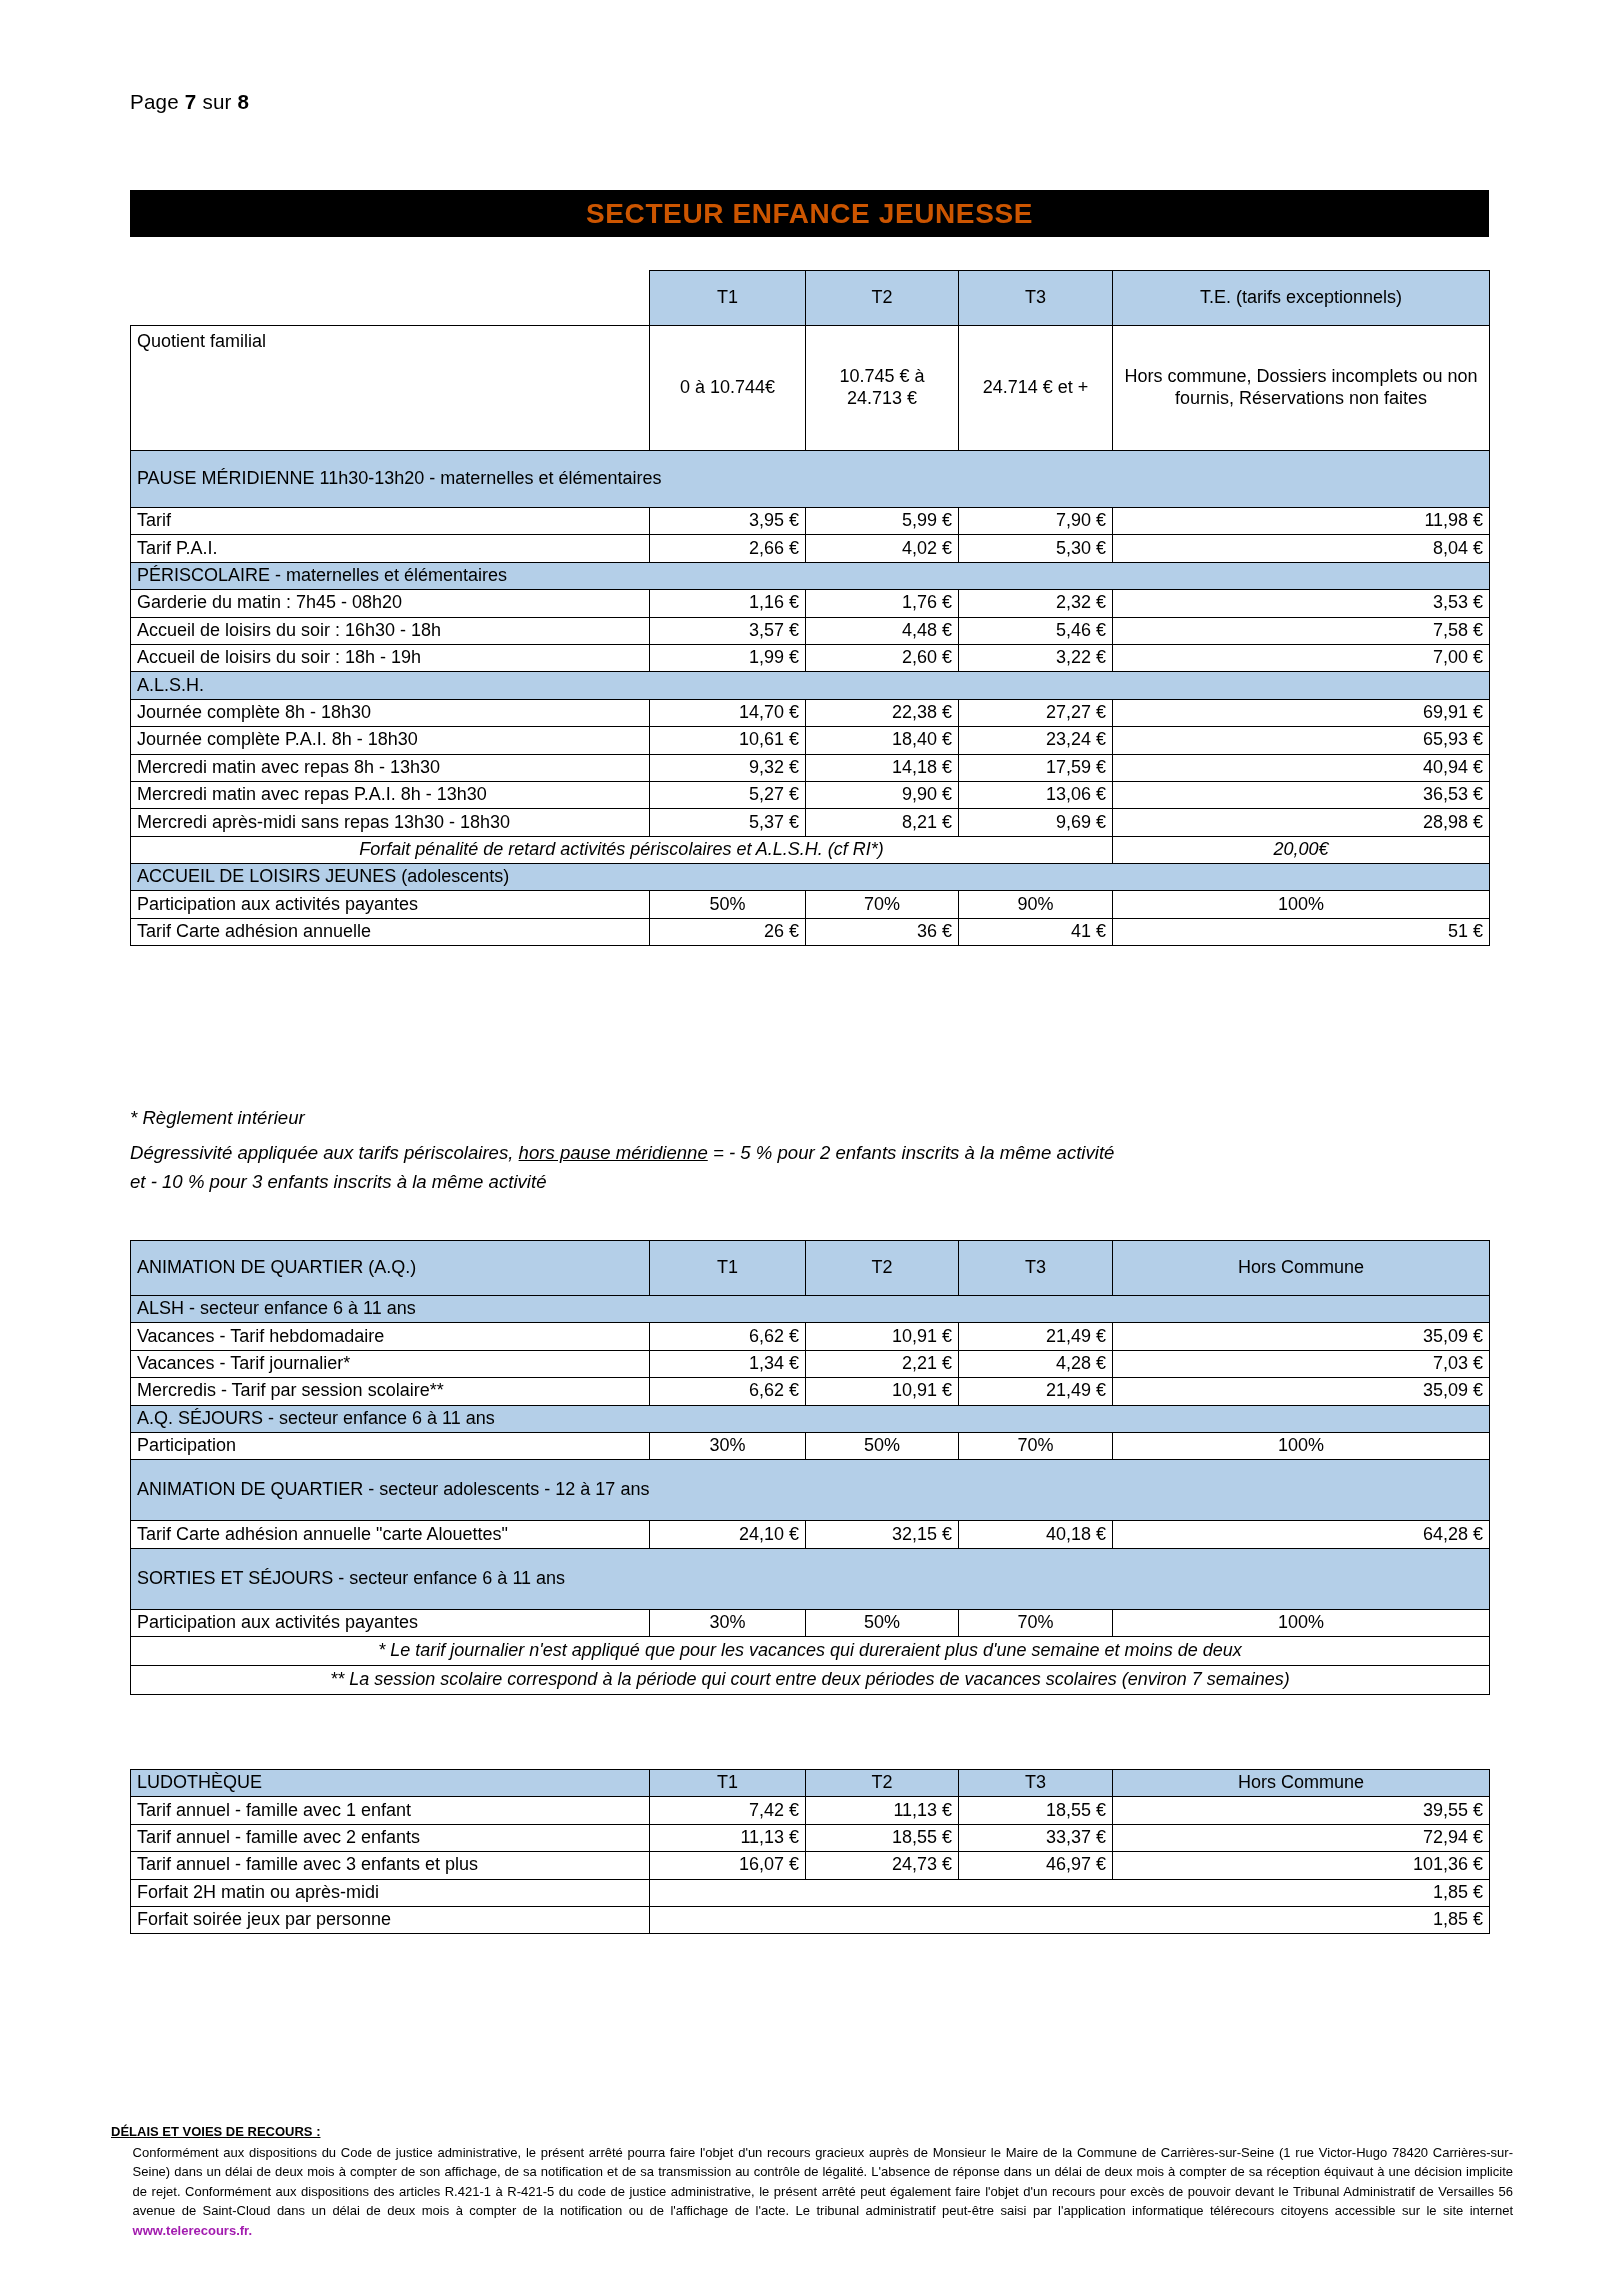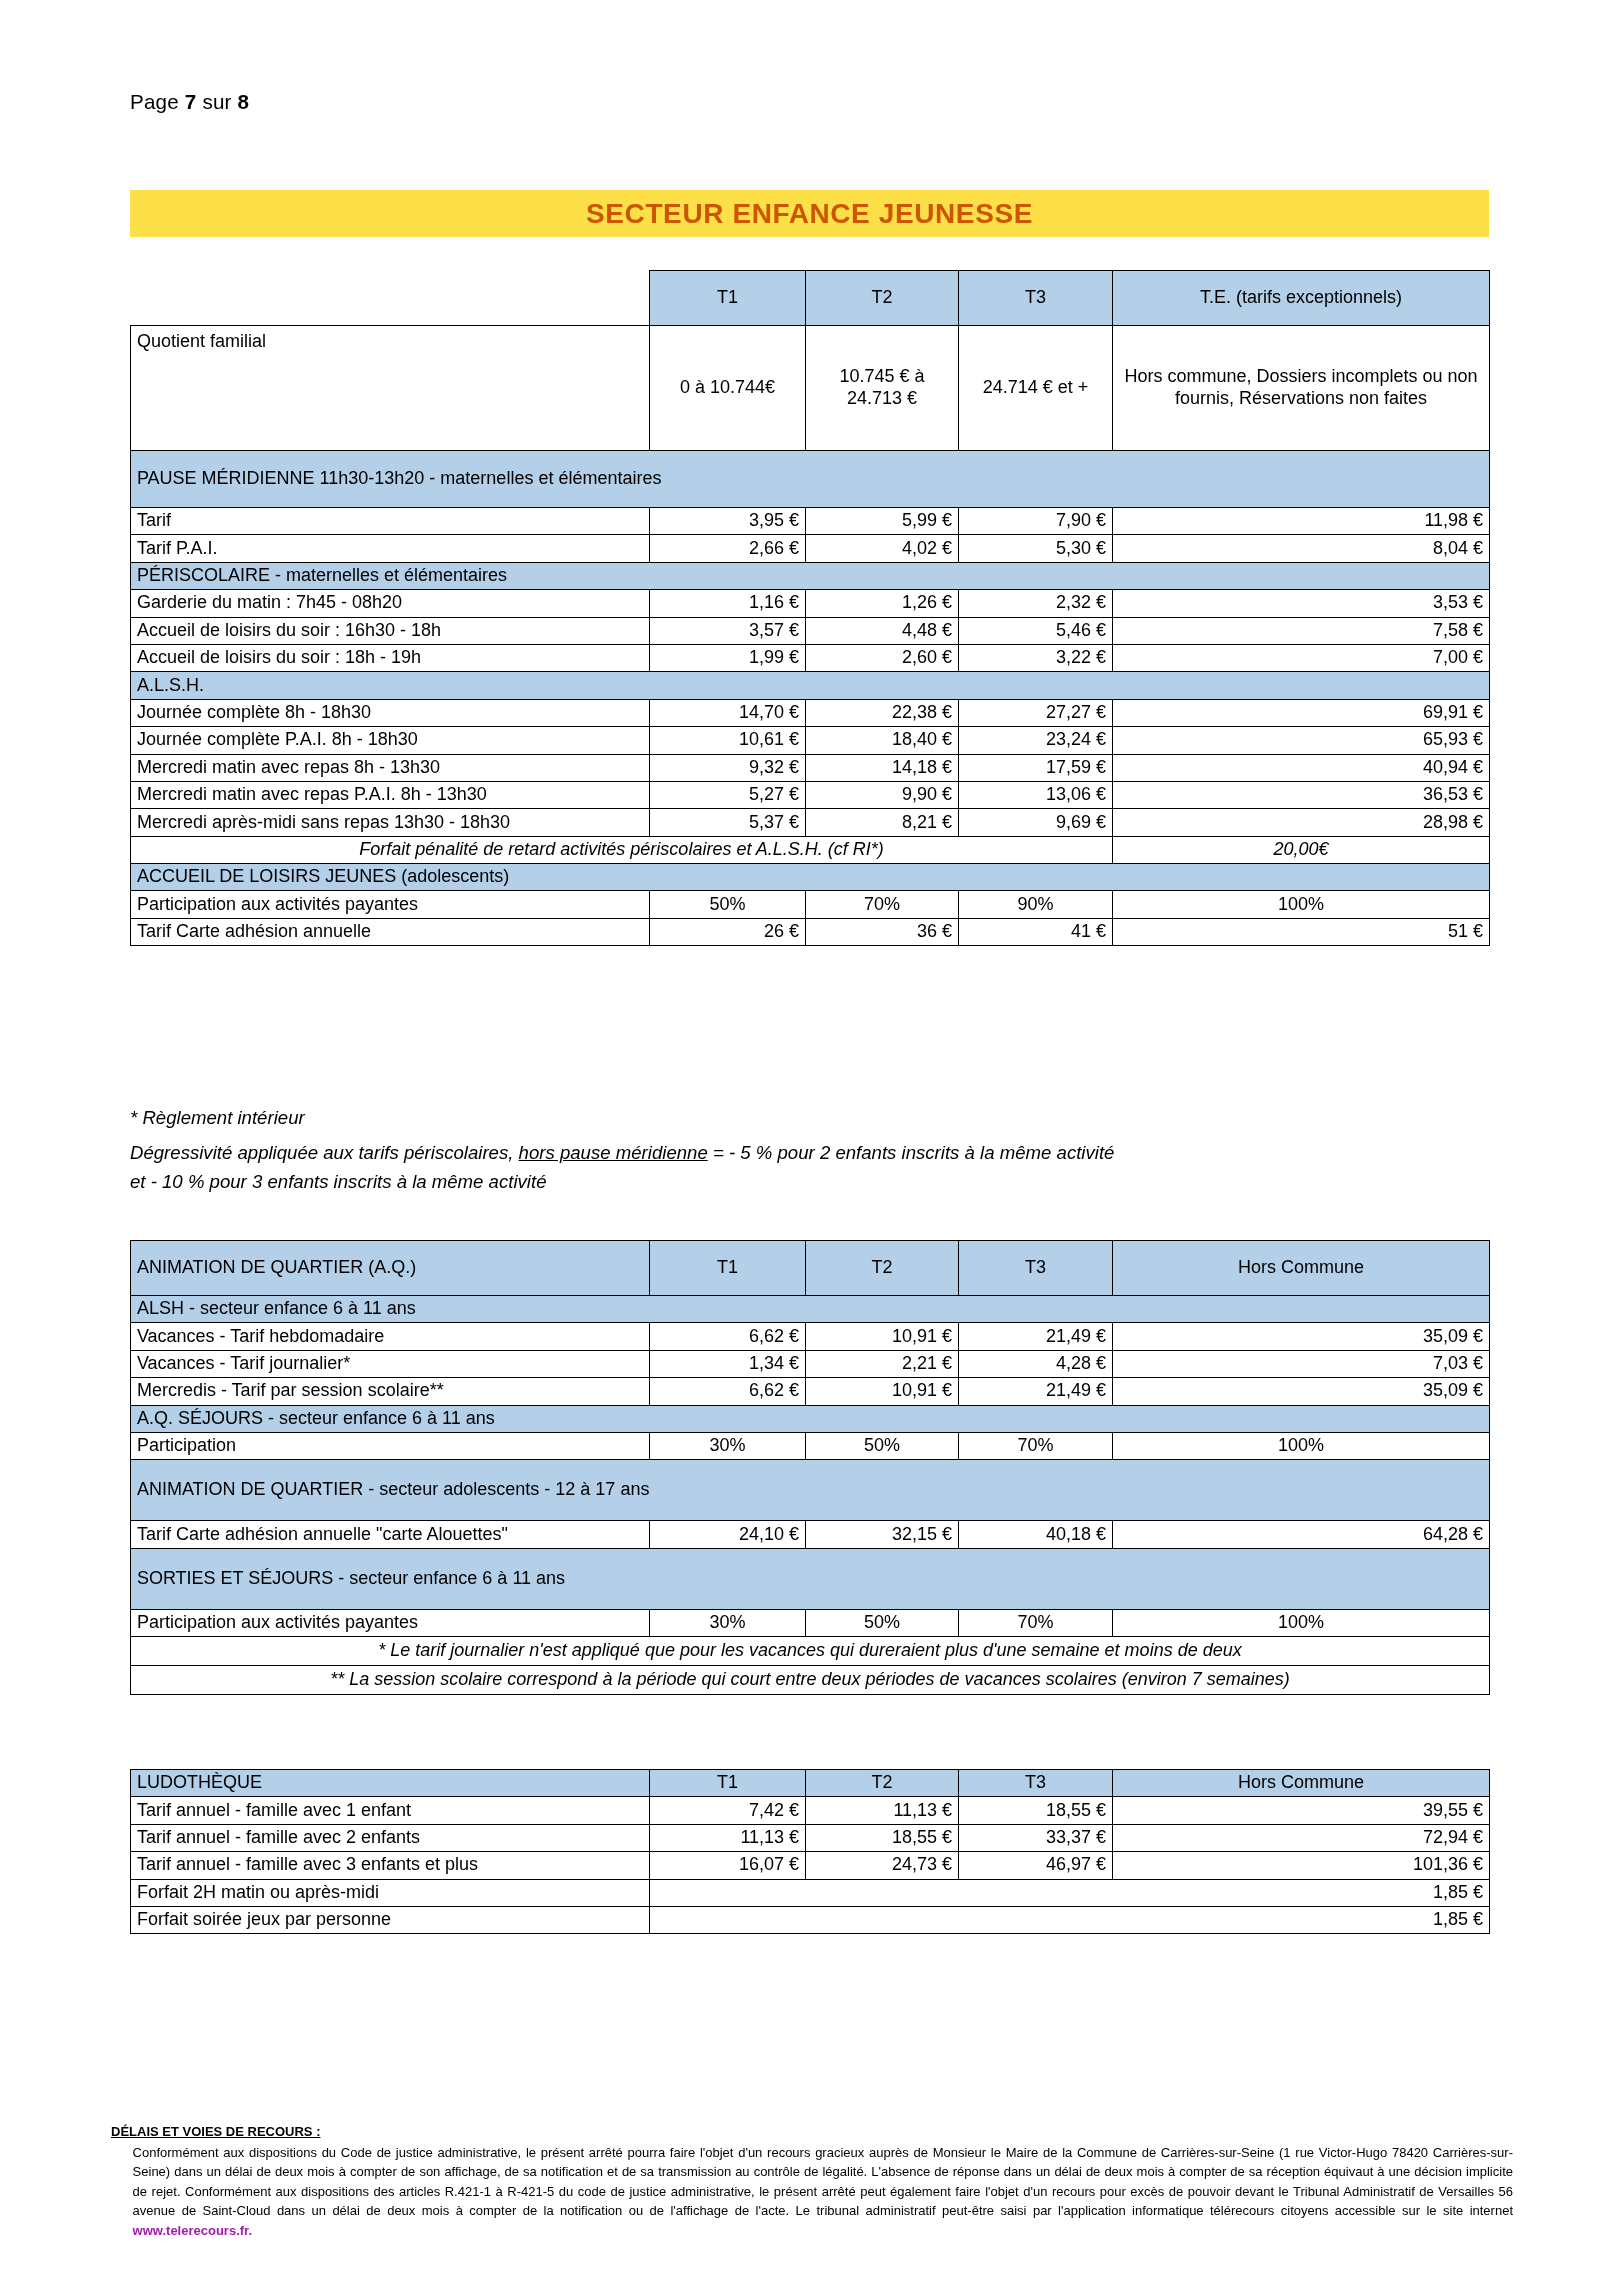--- a/index.html
+++ b/index.html
@@ -21,21 +21,21 @@
     font-size: 20.6px;
     letter-spacing: 0.2px;
   }
   .page-num b { font-weight: bold; }
 
   
   .banner {
     position: absolute;
     left: 130px; top: 190px;
     width: 1359px; height: 47px;
-    background: #fde047;
+    background: #000000;
     display: flex; align-items: center; justify-content: center;
   }
   .banner-text {
     color: #cc5500;
     font-size: 28px;
     font-weight: bold;
     letter-spacing: 0.6px;
   }
 
   
@@ -159,21 +159,21 @@
         <td class="num">5,30 €</td>
         <td class="num">8,04 €</td>
       </tr>
 
       <tr>
         <td class="sect" colspan="5">PÉRISCOLAIRE - maternelles et élémentaires</td>
       </tr>
       <tr>
         <td>Garderie du matin : 7h45 - 08h20</td>
         <td class="num">1,16 €</td>
-        <td class="num">1,26 €</td>
+        <td class="num">1,76 €</td>
         <td class="num">2,32 €</td>
         <td class="num">3,53 €</td>
       </tr>
       <tr>
         <td>Accueil de loisirs du soir : 16h30 - 18h</td>
         <td class="num">3,57 €</td>
         <td class="num">4,48 €</td>
         <td class="num">5,46 €</td>
         <td class="num">7,58 €</td>
       </tr>

